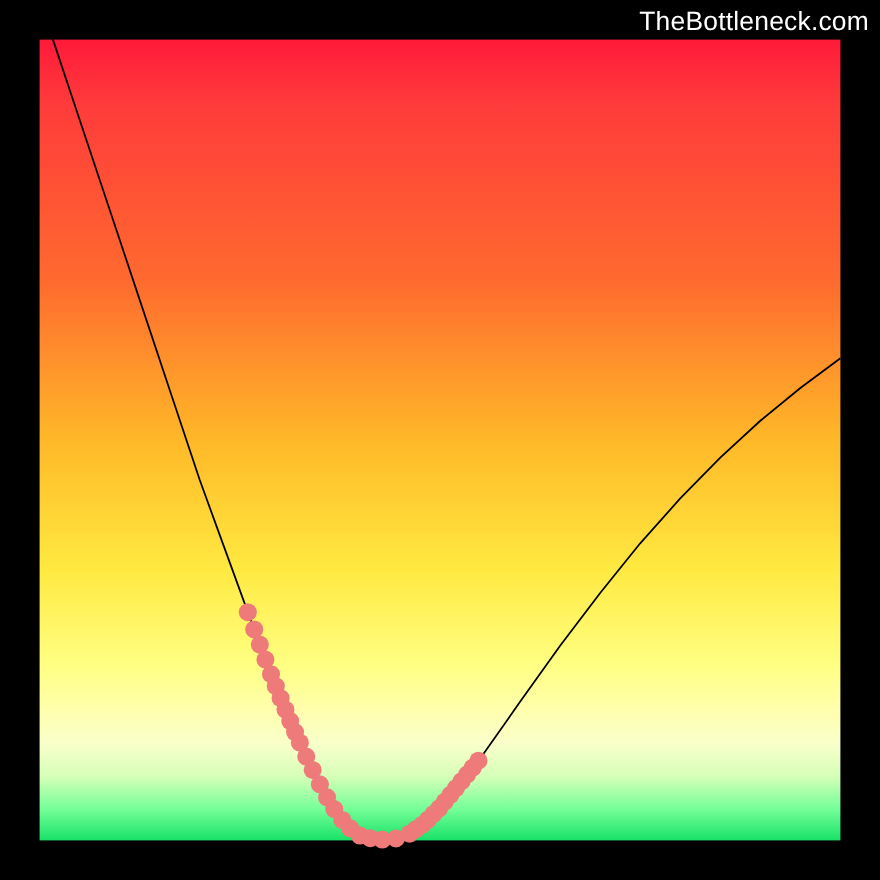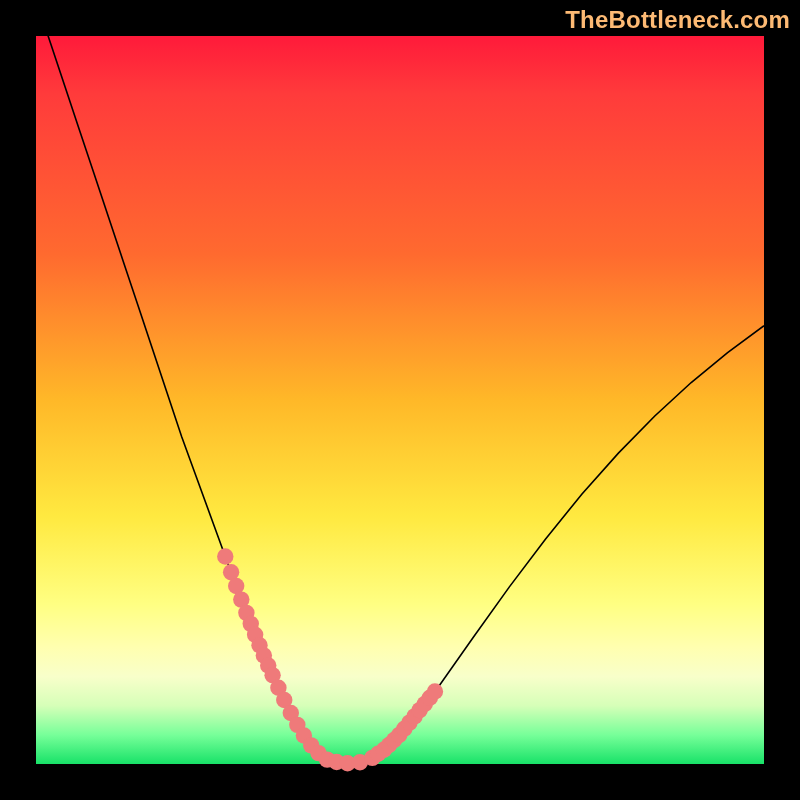--- a/index.html
+++ b/index.html
@@ -35,23 +35,23 @@
       #f8ffca 88%,
       #d6ffb8 92%,
       #77ff99 96%,
       #18e268 100%
     );
   }
   .watermark {
     position: absolute;
     top: 6px;
     right: 10px;
-    color: #fdba74;
+    color: #ffffff;
     font-size: 24px;
-    font-weight: 700;
+    font-weight: 400;
     letter-spacing: 0.2px;
     user-select: none;
   }
   svg.curve {
     position: absolute;
     left: 0; top: 0;
     width: 728px;
     height: 728px;
     overflow: visible;
   }

